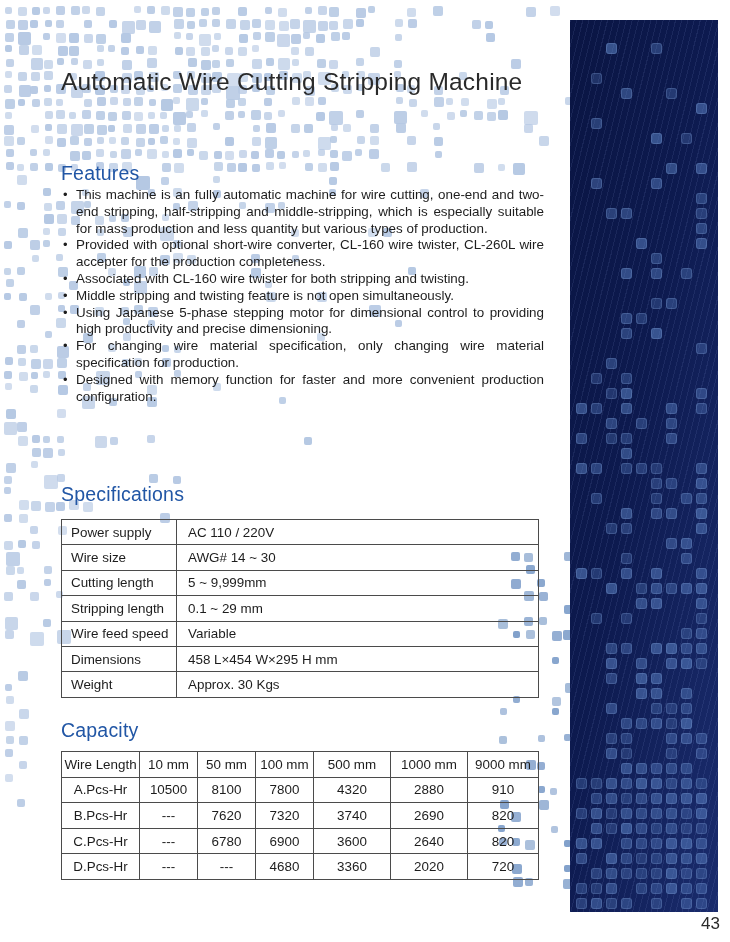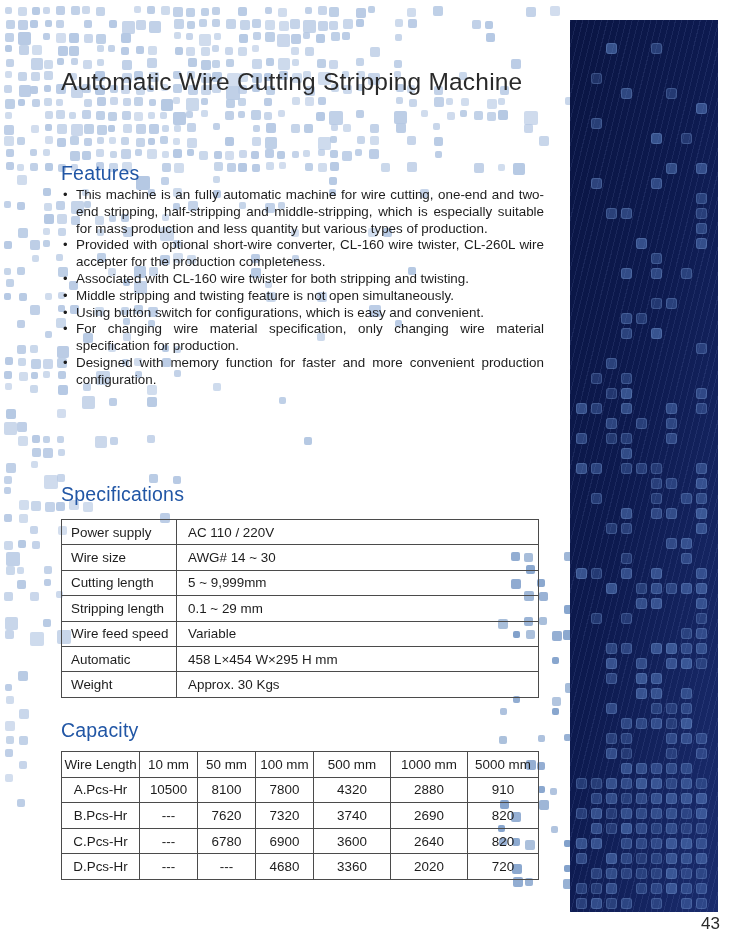--- a/index.html
+++ b/index.html
@@ -845,21 +845,21 @@
     </div>
 
   <div class="content subtitle">Automatic Wire Cutting Stripping Machine</div>
 
   <div class="content section-heading h-features">Features</div>
   <ul class="content features-list" id="features-list">
       <li>This machine is an fully automatic machine for wire cutting, one-end and two-end stripping, half-stripping and middle-stripping, which is especially suitable for mass production and less quantity but various types of production.</li>
       <li>Provided with optional short-wire converter, CL-160 wire twister, CL-260L wire accepter for the production completeness.</li>
       <li>Associated with CL-160 wire twister for both stripping and twisting.</li>
       <li>Middle stripping and twisting feature is not open simultaneously.</li>
-      <li>Using button switch for configurations, which is easy and convenient.</li>
+      <li>Using Japanese 5-phase stepping motor for dimensional control to providing high productivity and precise dimensioning.</li>
       <li>For changing wire material specification, only changing wire material specification for production.</li>
       <li>Designed with memory function for faster and more convenient production configuration.</li>
     </ul>
 
   <div class="content section-heading h-specs">Specifications</div>
   <table class="content spec-table">
     <colgroup>
         <col style="width:115px">
         <col style="width:362px">
       </colgroup>
@@ -878,21 +878,21 @@
         </tr>
         <tr>
           <th>Stripping length</th>
           <td>0.1 ~ 29 mm</td>
         </tr>
         <tr>
           <th>Wire feed speed</th>
           <td>Variable</td>
         </tr>
         <tr>
-          <th>Automatic</th>
+          <th>Dimensions</th>
           <td>458 L×454 W×295 H mm</td>
         </tr>
         <tr>
           <th>Weight</th>
           <td>Approx. 30 Kgs</td>
         </tr>
       </tbody>
   </table>
 
   <div class="content section-heading h-capacity">Capacity</div>
@@ -907,21 +907,21 @@
         <col style="width:71px">
     </colgroup>
     <thead>
         <tr id="cap-head">
           <th>Wire Length</th>
           <th>10 mm</th>
           <th>50 mm</th>
           <th>100 mm</th>
           <th>500 mm</th>
           <th>1000 mm</th>
-          <th>5000 mm</th>
+          <th>9000 mm</th>
         </tr>
       </thead>
     <tbody id="cap-body">
         <tr>
           <td>A.Pcs-Hr</td>
           <td>10500</td>
           <td>8100</td>
           <td>7800</td>
           <td>4320</td>
           <td>2880</td>

